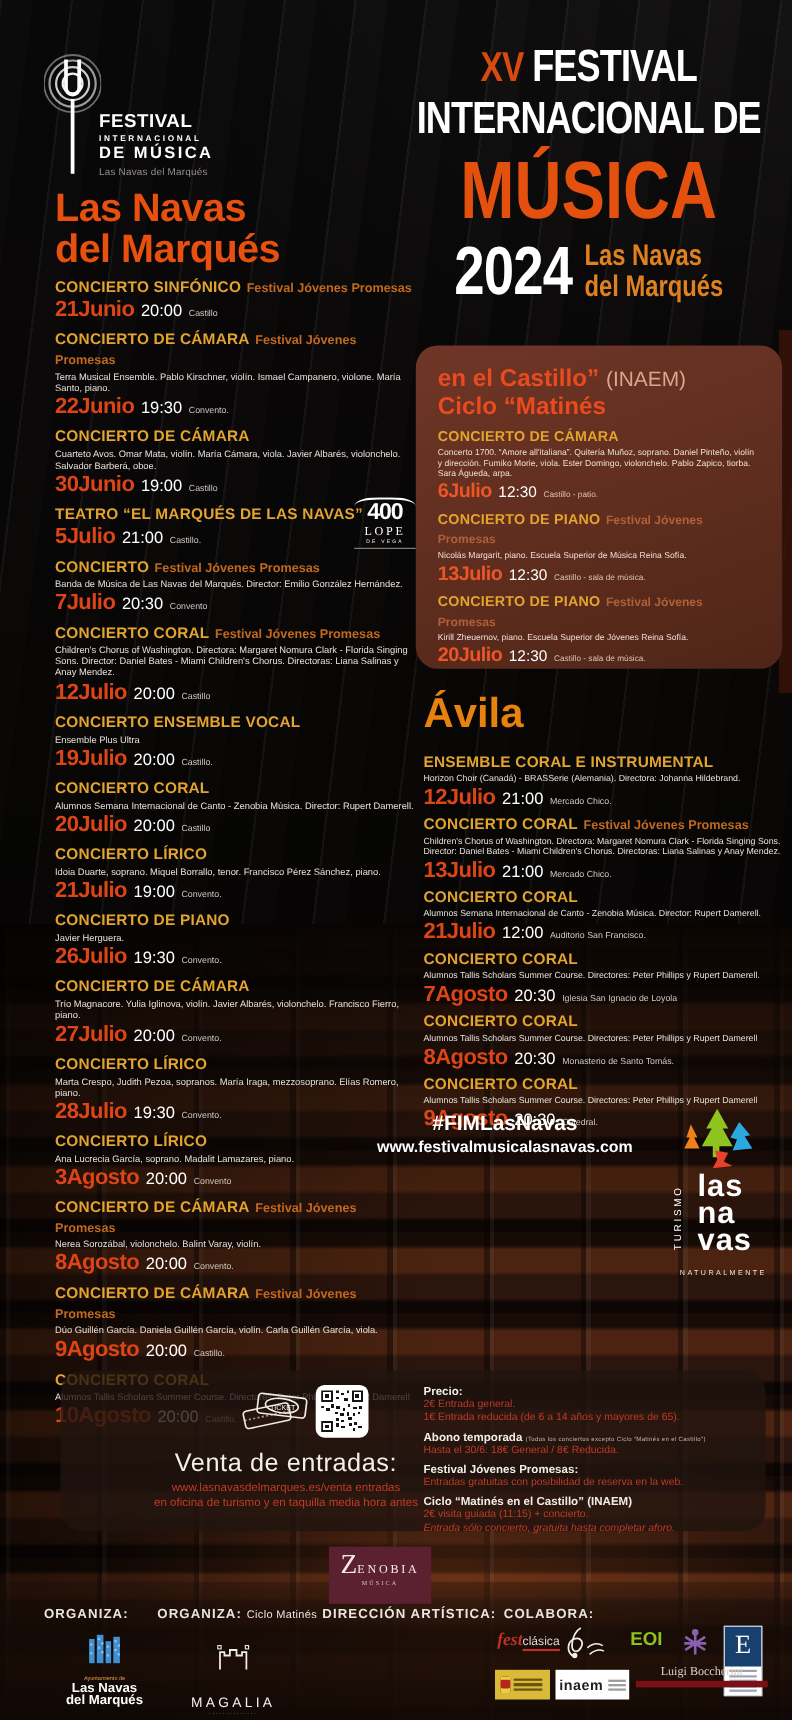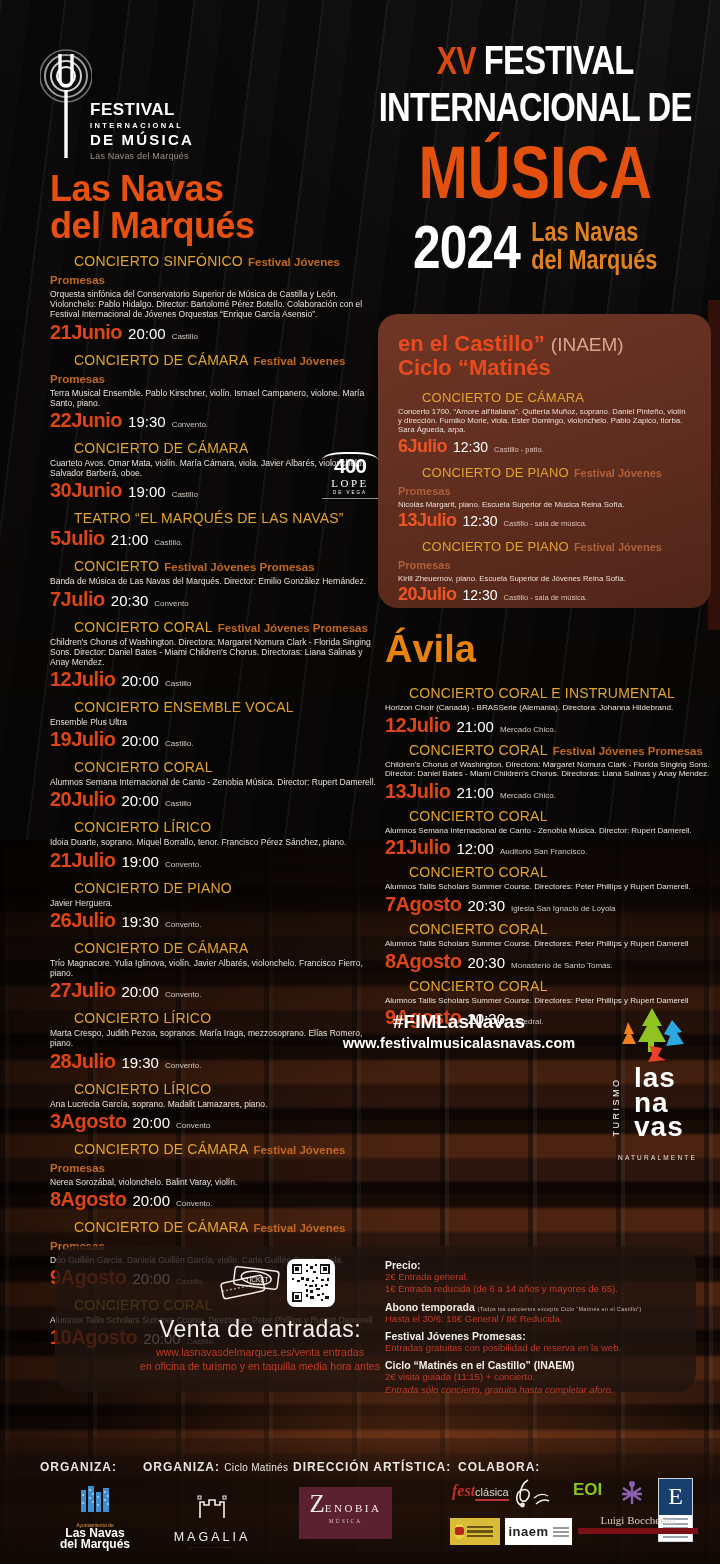--- a/index.html
+++ b/index.html
@@ -42,21 +42,21 @@
   .tl1 { font-size:41px; font-weight:bold; color:#fff; letter-spacing:-1px; }
   .tl1 .xv { color:#d84a10; font-size:38px; margin-right:10px; }
   .tl2 { font-size:41px; font-weight:bold; color:#fff; letter-spacing:-1px; margin-top:6px; }
   .tl3 { font-size:74px; font-weight:bold; color:#e4500e; letter-spacing:0; margin-top:8px; }
   .tl4 { margin-top:6px; display:flex; justify-content:center; align-items:center; gap:14px; }
   .tl-year { font-size:62px; font-weight:bold; color:#fff; letter-spacing:-1px; }
   .tl-place { text-align:left; color:#e08120; font-weight:bold; font-size:27px; line-height:1.02; }
 
   
   .concert { margin-bottom:9px; }
-  .c-title { font-size:14px; font-weight:normal; color:#e3a42f; letter-spacing:.2px;margin-left:24px; }
+  .c-title { font-size:14px; font-weight:bold; color:#e3a42f; letter-spacing:.2px; }
   .c-tag { font-size:11.5px; font-weight:bold; color:#c2691f; margin-left:5px; }
   .c-desc { font-size:8.5px; line-height:1.2; color:#e6e1da; margin:1px 0 2px; }
   .c-date { display:flex; align-items:baseline; gap:6px; margin-top:1px; }
   .c-day { font-size:20px; font-weight:bold; color:#dd4517; letter-spacing:-.5px; line-height:1; }
   .c-time { font-size:15px; font-weight:normal; color:#fff; }
   .c-venue { font-size:8px; color:#cfc9c2; }
 
   
   .left-title { position:absolute; left:50px; top:170px; font-size:36px; font-weight:bold;
                 color:#e8500f; line-height:1.03; letter-spacing:-.5px; }
@@ -120,23 +120,23 @@
   .p-red { font-size:9.5px; color:#bf3a26; line-height:1.3; }
   .p-italic { font-style:italic; }
 
   
   .f-label { position:absolute; top:1460px; font-size:12px; font-weight:bold; color:#e9e5e0; letter-spacing:1px; }
   .f-label .small { font-size:10px; font-weight:normal; letter-spacing:.3px; }
   .ayto { position:absolute; left:50px; top:1486px; width:90px; text-align:center; color:#fff; }
   .ayto .pre { font-size:5px; color:#e89a4a; margin-top:2px; }
   .ayto .nm { font-size:12px; font-weight:bold; line-height:.95; }
   .magalia { position:absolute; left:162px; top:1494px; width:100px; text-align:center; color:#f2efe9; }
-  .magalia .nm { font-size:12.5px; letter-spacing:3px; margin-top:8px; }
+  .magalia .nm { font-size:12.5px; letter-spacing:3px; margin-top:18px; }
   .magalia .dots { font-size:5px; letter-spacing:1.5px; color:#bdb7ae; }
-  .zenobia { position:absolute; left:299px; top:1487px; width:93px; height:52px; background:#5c2130;
+  .zenobia { position:absolute; left:299px; top:1406px; width:93px; height:52px; background:#5c2130;
              color:#f3e9e9; text-align:center; font-family:"Liberation Serif", serif; padding-top:7px; }
   .zenobia .z { font-size:25px; line-height:.8; }
   .zenobia .rest { font-size:11px; letter-spacing:2.5px; }
   .zenobia .sub { font-size:5.5px; letter-spacing:2px; color:#d8c3c3; margin-top:2px; }
   .festcl { position:absolute; left:452px; top:1482px; }
   .festcl .fest { font-size:16px; font-weight:bold; color:#c03027; font-family:"Liberation Serif", serif; font-style:italic; }
   .festcl .cla { font-size:11px; color:#ddd8d2; border-bottom:2px solid #c03027; padding-bottom:1px; }
   .musiclogo { position:absolute; left:512px; top:1478px; }
   .eoi { position:absolute; left:573px; top:1480px; font-size:17px; font-weight:bold; color:#8cc41e; }
   .purplelogo { position:absolute; left:616px; top:1478px; }
@@ -207,21 +207,20 @@
     <div>Las Navas</div>
     <div>del Marqués</div>
   </div>
 
   <div class="left-col">
 
       <div class="concert">
         <div>
           <span class="c-title">CONCIERTO SINFÓNICO</span><span class="c-tag">Festival Jóvenes Promesas</span>
         </div>
-        <div class="c-desc">Orquesta sinfónica del Conservatorio Superior de Música de Castilla y León. Violonchelo: Pablo Hidalgo. Director: Bartolomé Pérez Botello. Colaboración con el Festival Internacional de Jóvenes Orquestas “Enrique García Asensio”.</div>
         <div class="c-date">
           <span class="c-day">21Junio</span>
           <span class="c-time">20:00</span>
           <span class="c-venue">Castillo</span>
         </div>
       </div>
 
       <div class="concert">
         <div>
           <span class="c-title">CONCIERTO DE CÁMARA</span><span class="c-tag">Festival Jóvenes Promesas</span>
@@ -452,21 +451,21 @@
         </div>
 
       </div>
   </div>
 
   <div class="avila-title">Ávila</div>
   <div class="avila-col">
 
       <div class="concert">
         <div>
-          <span class="c-title">CONCIERTO CORAL E INSTRUMENTAL</span><span class="c-tag"></span>
+          <span class="c-title">ENSEMBLE CORAL E INSTRUMENTAL</span><span class="c-tag"></span>
         </div>
         <div class="c-desc">Horizon Choir (Canadá) - BRASSerie (Alemania). Directora: Johanna Hildebrand.</div>
         <div class="c-date">
           <span class="c-day">12Julio</span>
           <span class="c-time">21:00</span>
           <span class="c-venue">Mercado Chico.</span>
         </div>
       </div>
 
       <div class="concert">

